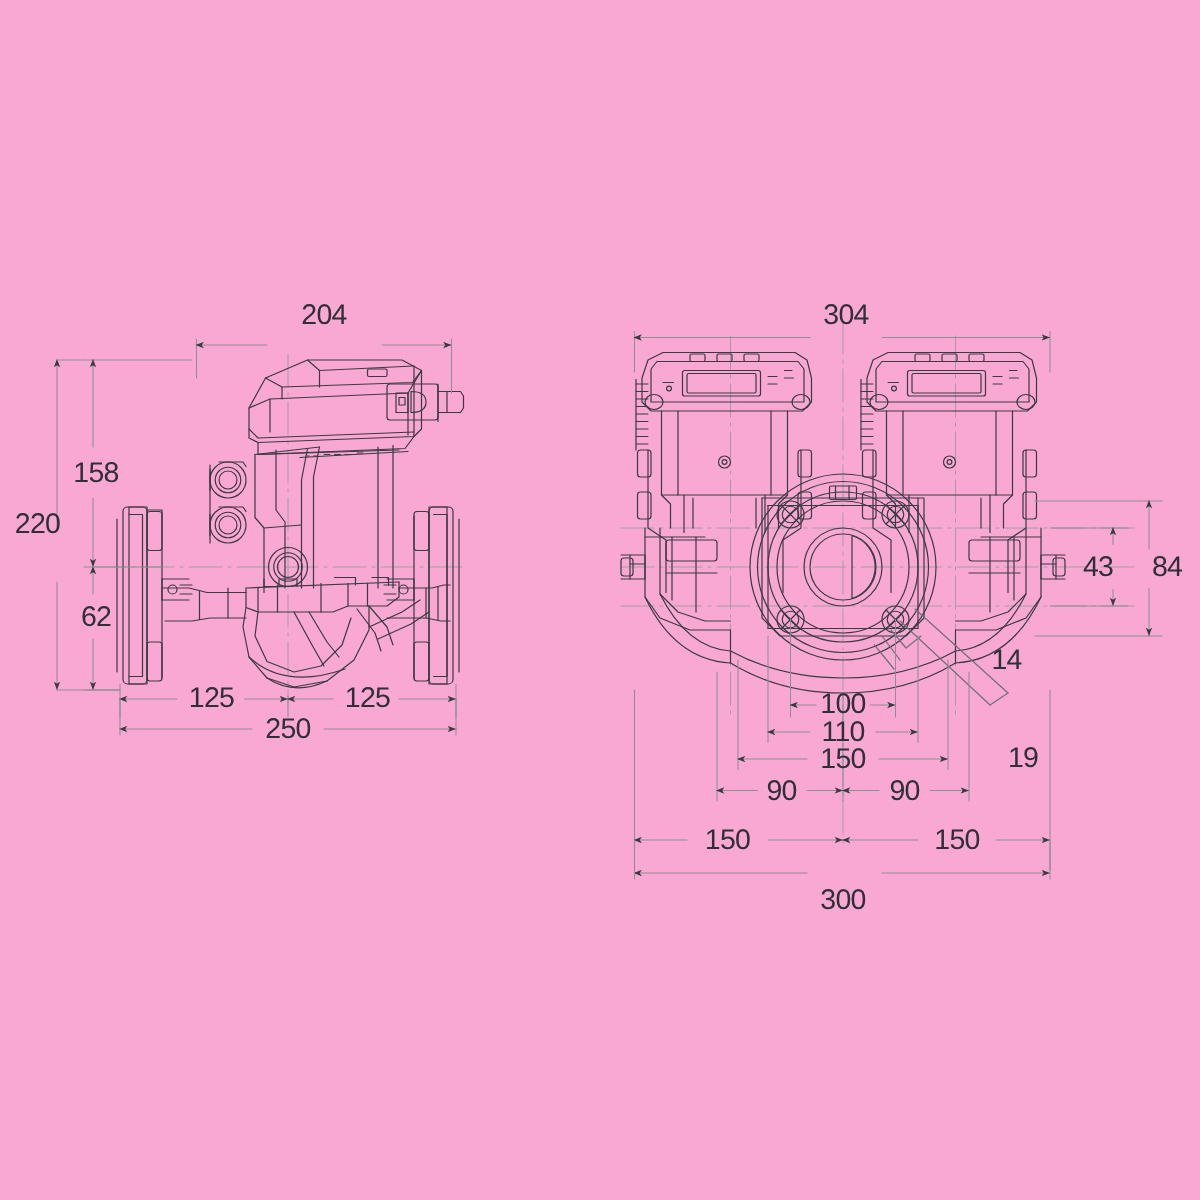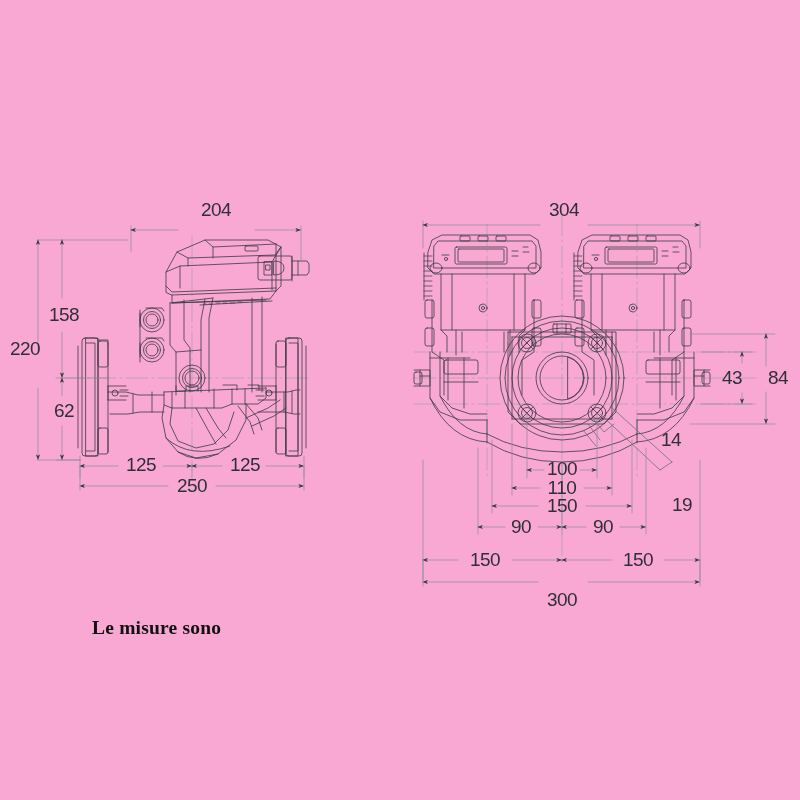--- a/index.html
+++ b/index.html
@@ -547,16 +547,15 @@
       <text class="dim-text" x="603" y="528">90</text>
       <text class="dim-text" x="485" y="561">150</text>
       <text class="dim-text" x="638" y="561">150</text>
       <text class="dim-text" x="562" y="601">300</text>
       <text class="dim-text" x="671" y="441">14</text>
       <text class="dim-text" x="682" y="506">19</text>
     </g>
   </svg>
 
   <div class="caption">
-    <div>Le misure sono</div>
   </div>
 
 </div>
 
 </body></html>

